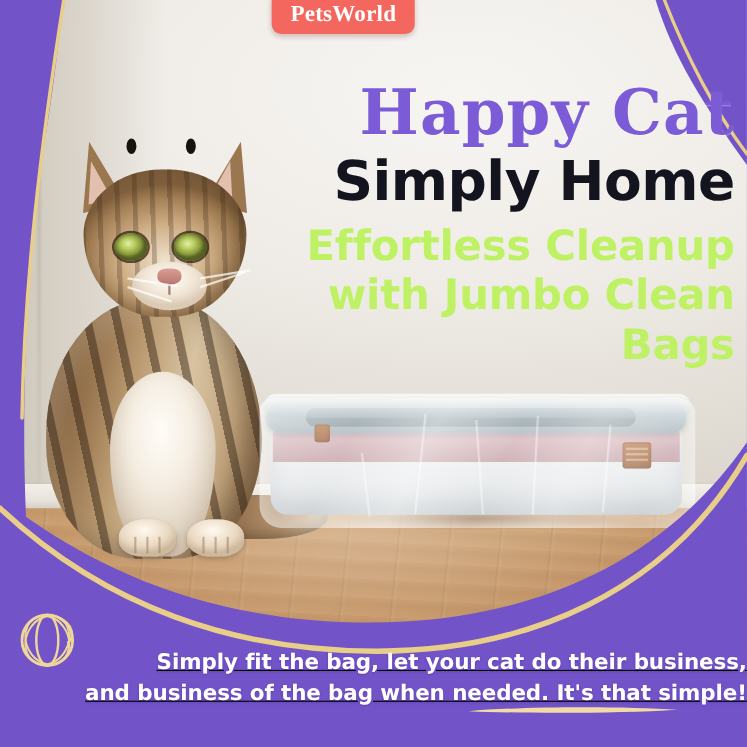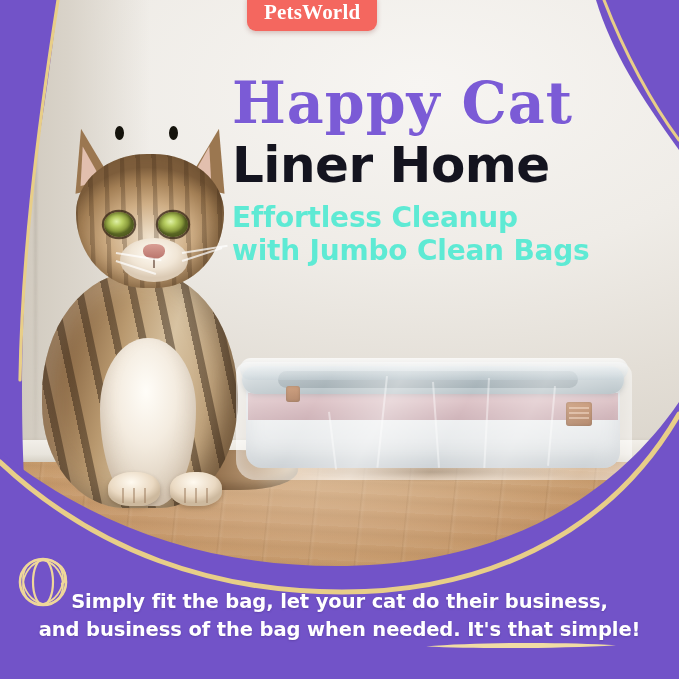--- a/index.html
+++ b/index.html
@@ -224,45 +224,46 @@
   }
   .logo-text{
     font-family:"Liberation Serif",serif;
     font-weight:bold;font-size:21px;color:#ffffff;
     letter-spacing:.2px;line-height:1;white-space:nowrap;
   }
 
   
   .headline{
     position:absolute;left:232px;top:74px;width:436px;
-    text-align:left;
+    text-align:right;
   }
   .h-happy{
     font-family:"DejaVu Serif",serif;
     font-weight:bold;font-size:57px;line-height:1.02;
     color:#7B5BD6;letter-spacing:1px;
     text-shadow:0 1px 0 rgba(255,255,255,.35);
     margin:0;
   }
   .h-clean{
     font-family:"DejaVu Sans",sans-serif;
     font-weight:bold;font-size:50px;line-height:1.08;
     color:#14141f;letter-spacing:-.5px;margin:6px 0 0;
   }
   .h-sub{
     font-family:"DejaVu Sans",sans-serif;
-    font-weight:bold;font-size:28px;line-height:1.18;
-    color:#5eead4;letter-spacing:-.2px;margin:9px 0 0;
+    font-weight:bold;font-size:38px;line-height:1.18;
+    color:#bef264;letter-spacing:-.2px;margin:9px 0 0;
   }
   .h-sub .line{display:block;}
 
   
   .banner{
     position:absolute;left:0;top:588px;width:679px;
-    text-align:center;
+    text-align:right;
+    text-decoration:underline;
   }
   .banner-line{
     display:block;
     font-family:"DejaVu Sans",sans-serif;
     font-weight:bold;font-size:19.5px;line-height:1.42;
     color:#ffffff;letter-spacing:-.1px;
     text-shadow:0 1px 2px rgba(50,25,95,.28);
   }
   .underline-swoosh{
     position:absolute;left:424px;top:641px;width:194px;height:8px;
@@ -365,21 +366,21 @@
     <ellipse cx="29" cy="29" rx="19" ry="23" fill="none" stroke="#EFD79A" stroke-width="1.8" transform="rotate(-28 29 29)"></ellipse>
     <path d="M40 9 C52 14 54 26 48 31" fill="none" stroke="#EFD79A" stroke-width="2.4" stroke-linecap="round"></path>
   </svg>
 
   <div class="logo-badge">
     <div class="logo-text">PetsWorld</div>
   </div>
 
   <div class="headline">
     <h1 class="h-happy">Happy Cat</h1>
-    <h2 class="h-clean">Liner Home</h2>
+    <h2 class="h-clean">Simply Home</h2>
     <p class="h-sub">
       <span class="line">Effortless Cleanup</span>
       <span class="line">with Jumbo Clean Bags</span>
     </p>
   </div>
 
   <div class="banner">
     <span class="banner-line">Simply fit the bag, let your cat do their business,</span>
     <span class="banner-line">and business of the bag when needed. It's that simple!</span>
   </div>

